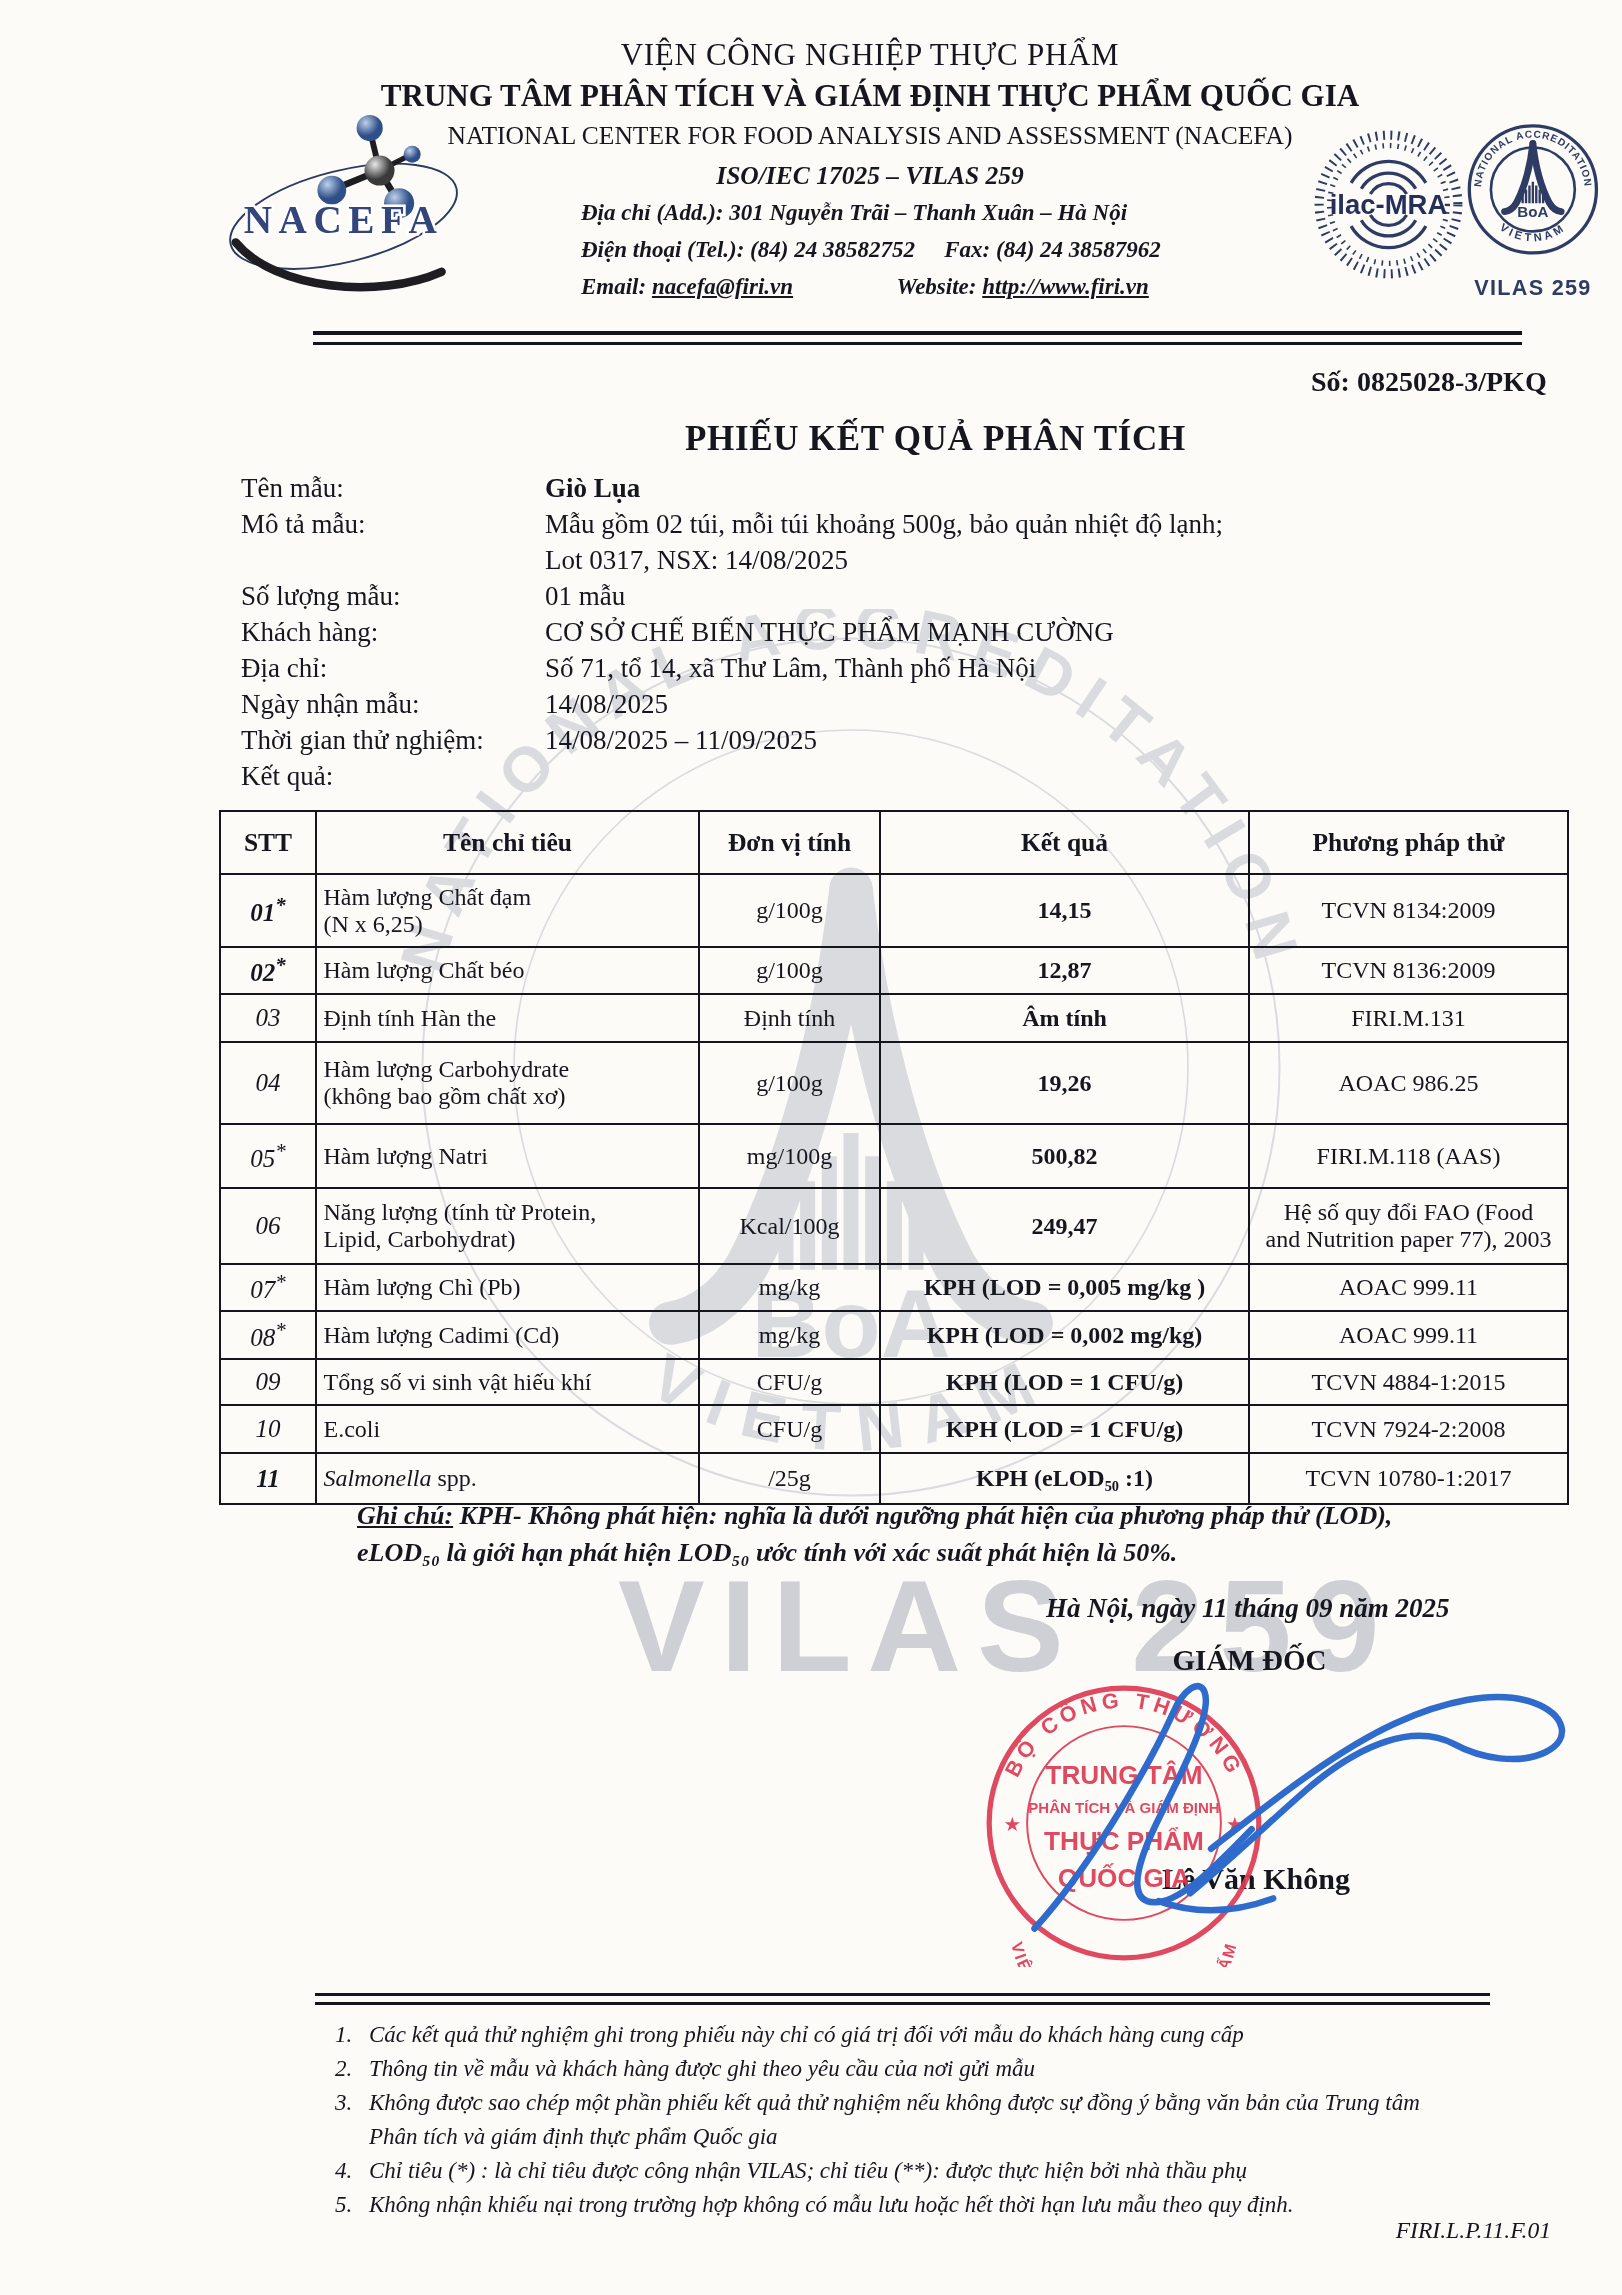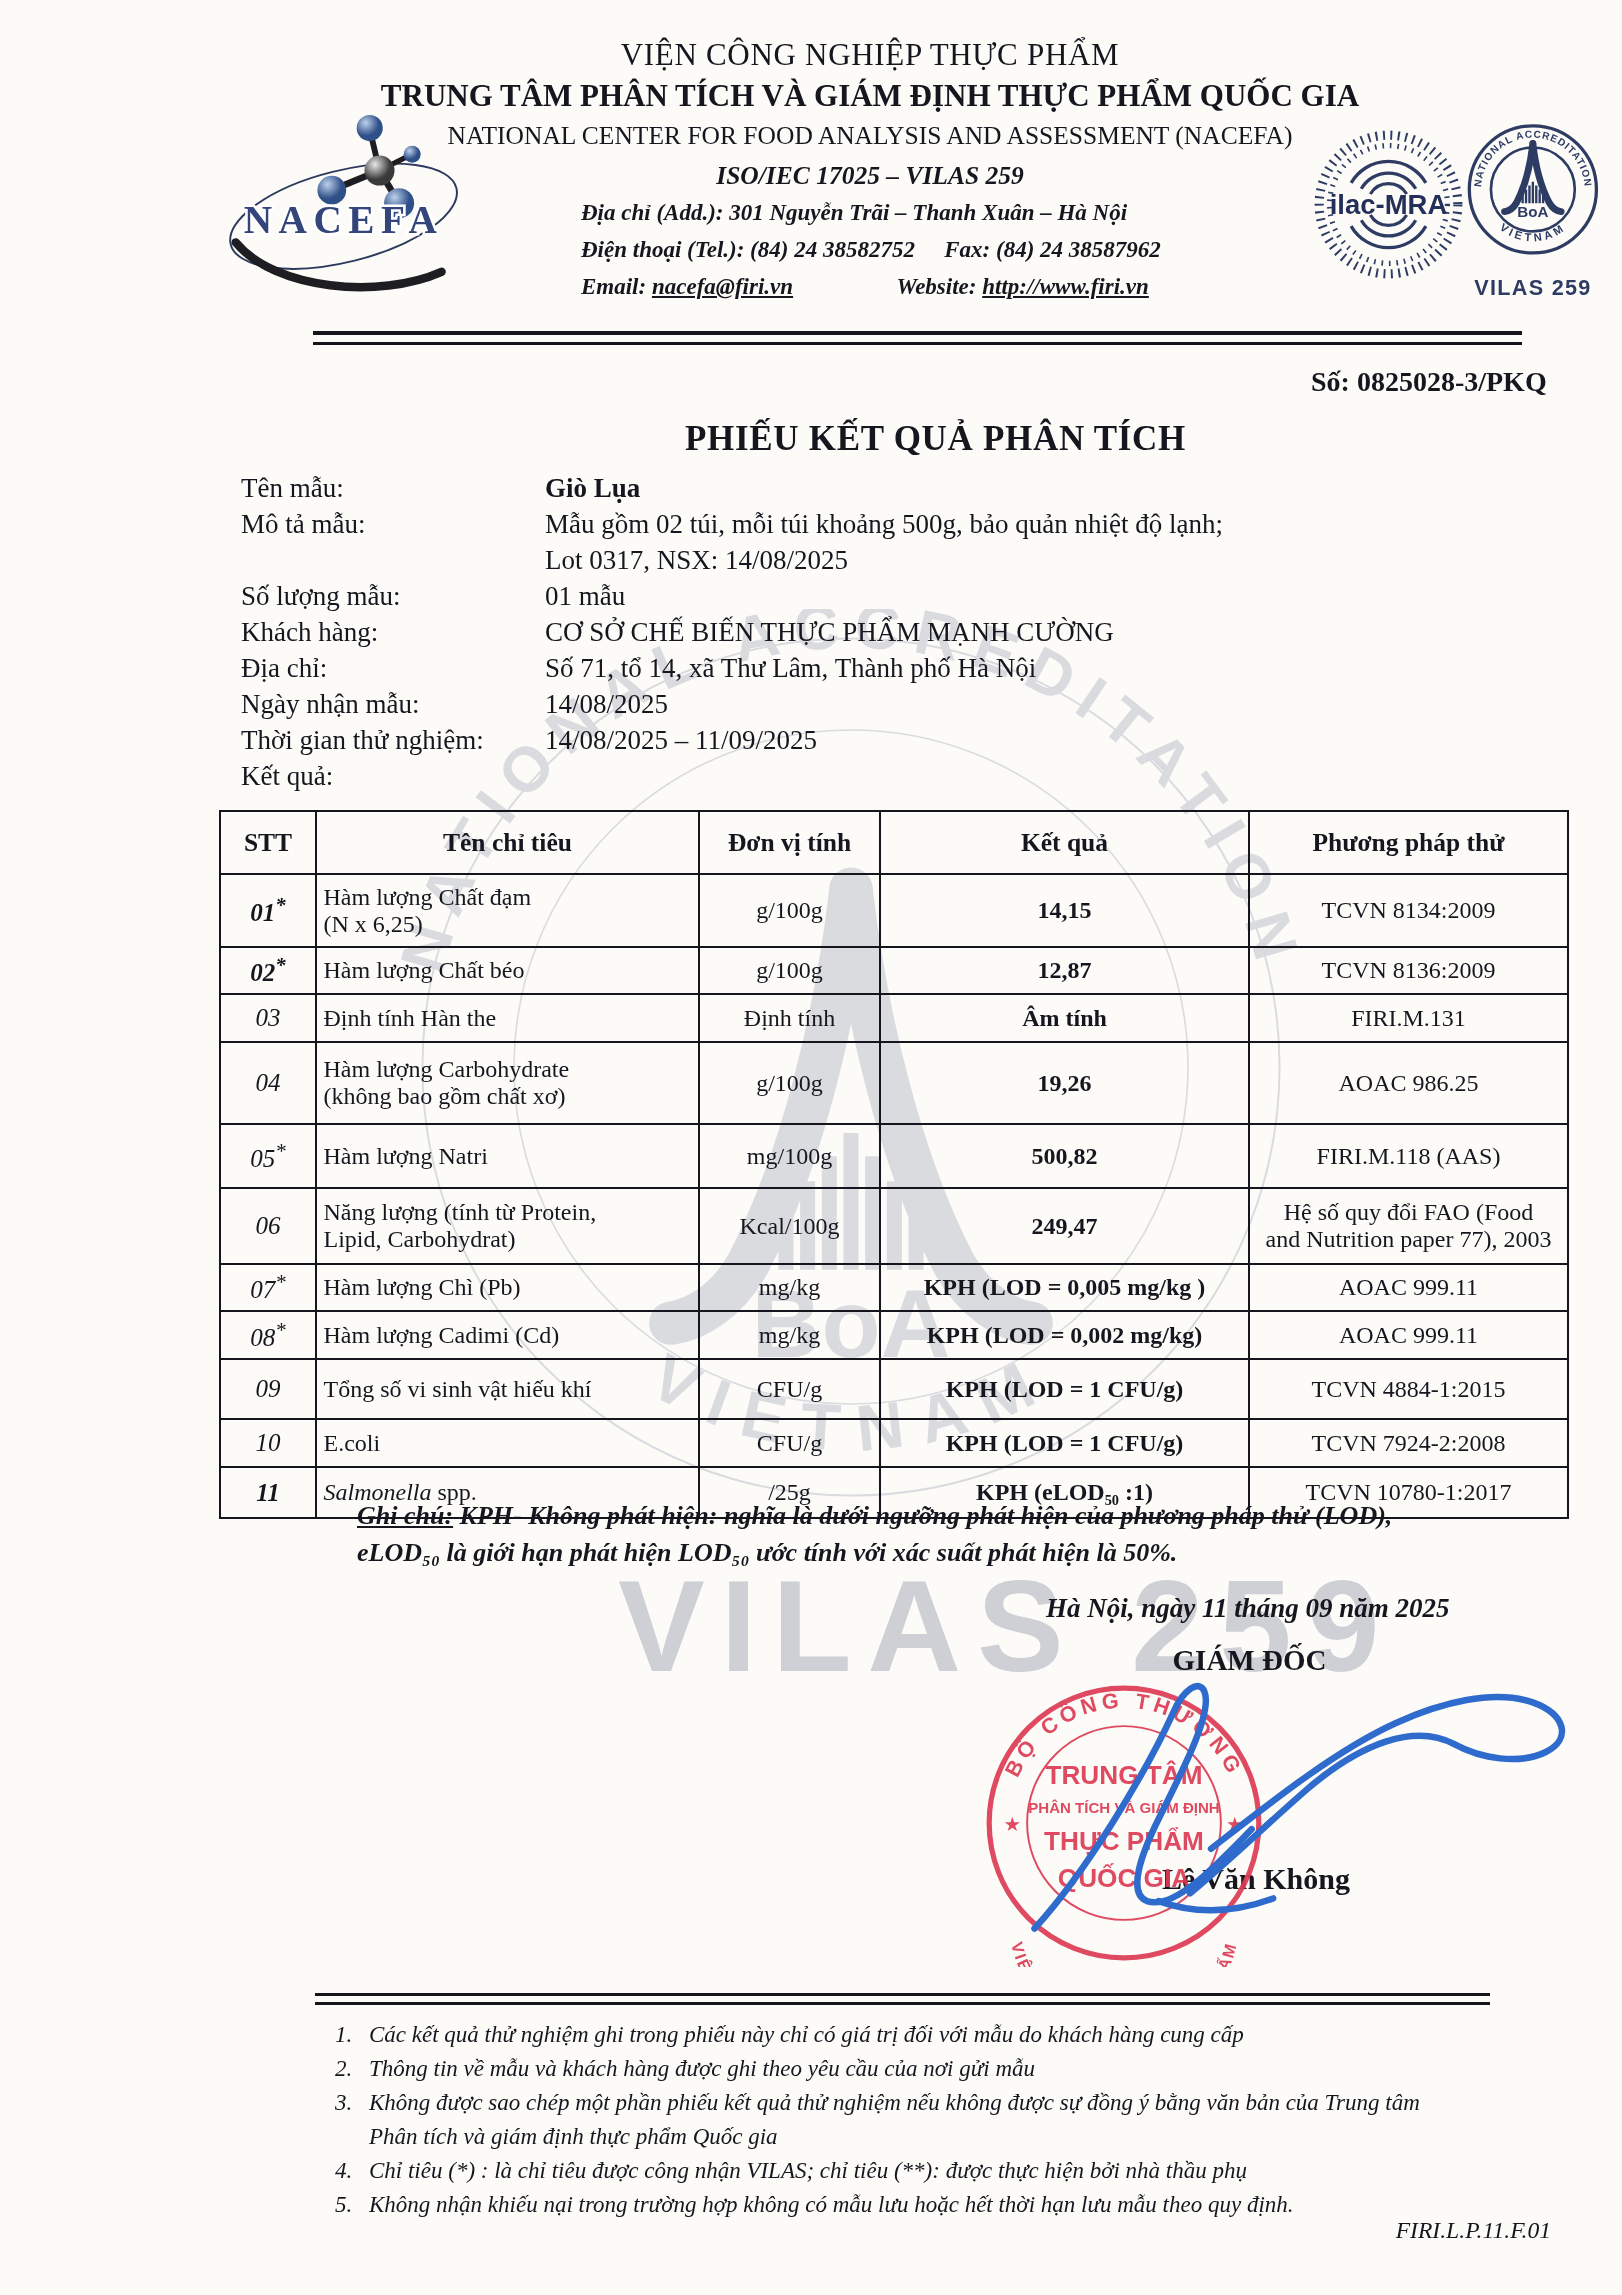--- a/index.html
+++ b/index.html
@@ -331,21 +331,21 @@
       <td class="c stt"><span>08</span><sup>*</sup></td>
       <td class="name-cell">
             <div>Hàm lượng Cadimi (Cd)</div>
           </td>
       <td class="c">mg/kg</td>
       <td class="c result">KPH (LOD = 0,002 mg/kg)</td>
       <td class="c">
             <div>AOAC 999.11</div>
           </td>
     </tr>
-    <tr style="height:60px">
+    <tr style="height:46px">
       <td class="c stt"><span>09</span></td>
       <td class="name-cell">
             <div>Tổng số vi sinh vật hiếu khí</div>
           </td>
       <td class="c">CFU/g</td>
       <td class="c result">KPH (LOD = 1 CFU/g)</td>
       <td class="c">
             <div>TCVN 4884-1:2015</div>
           </td>
     </tr>

